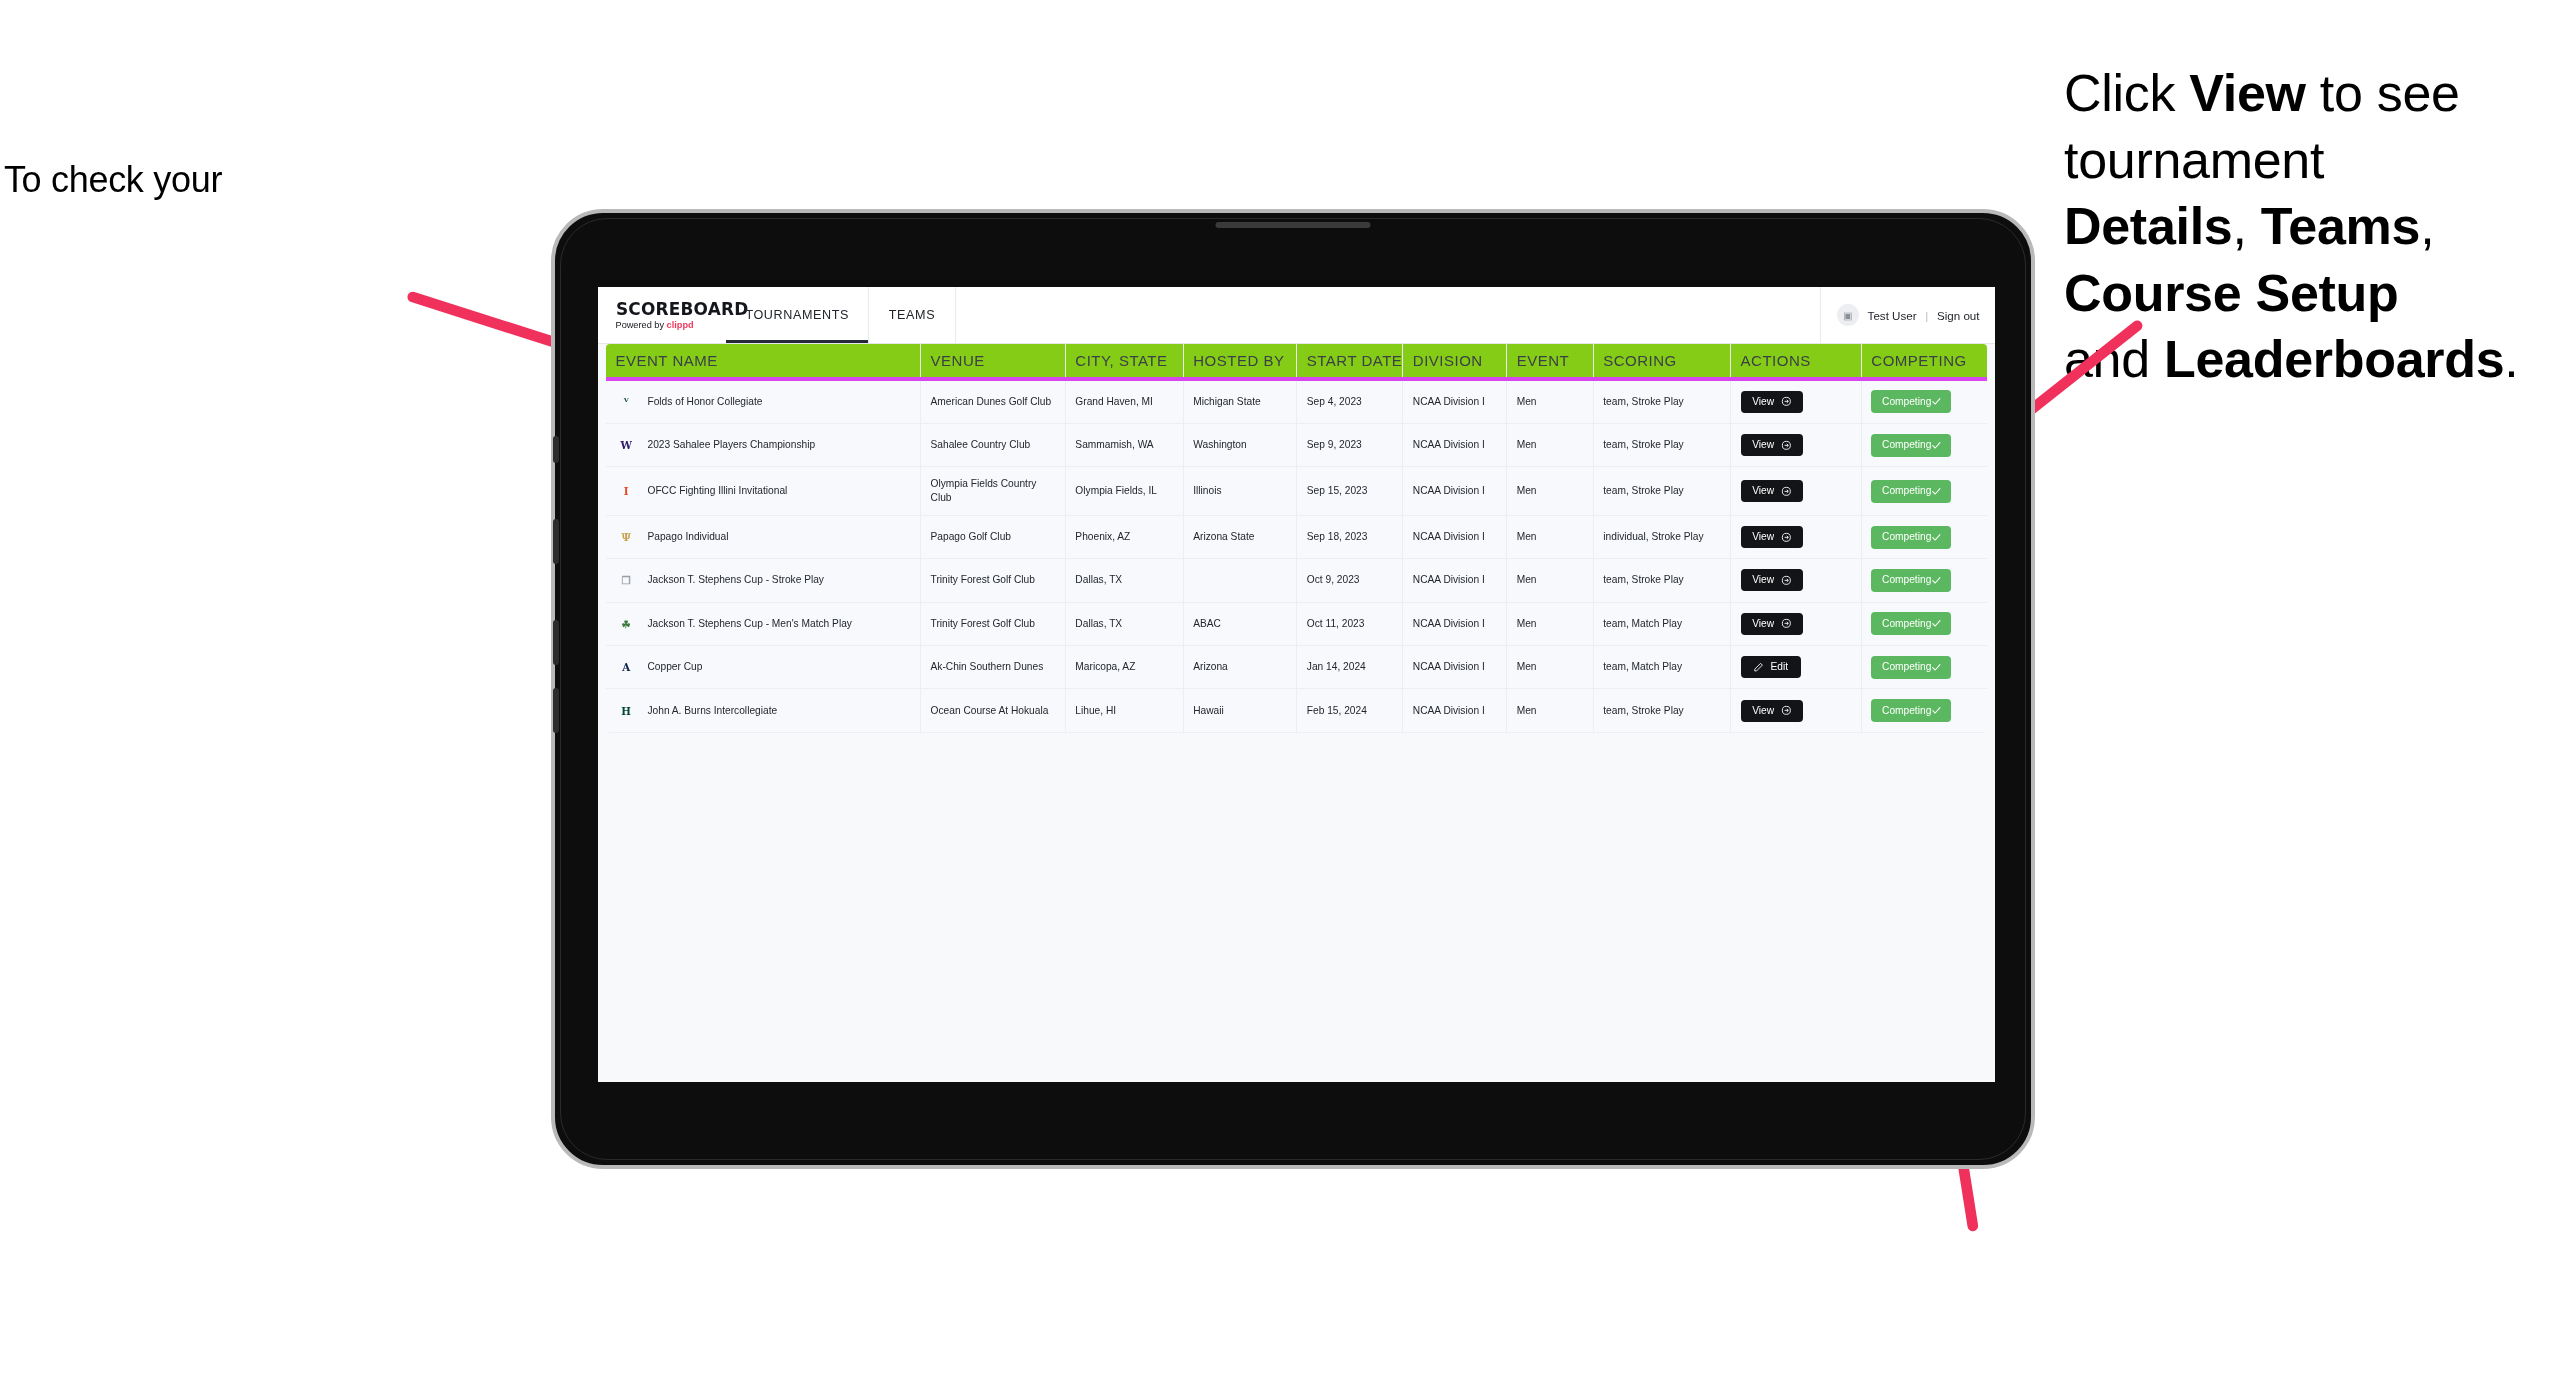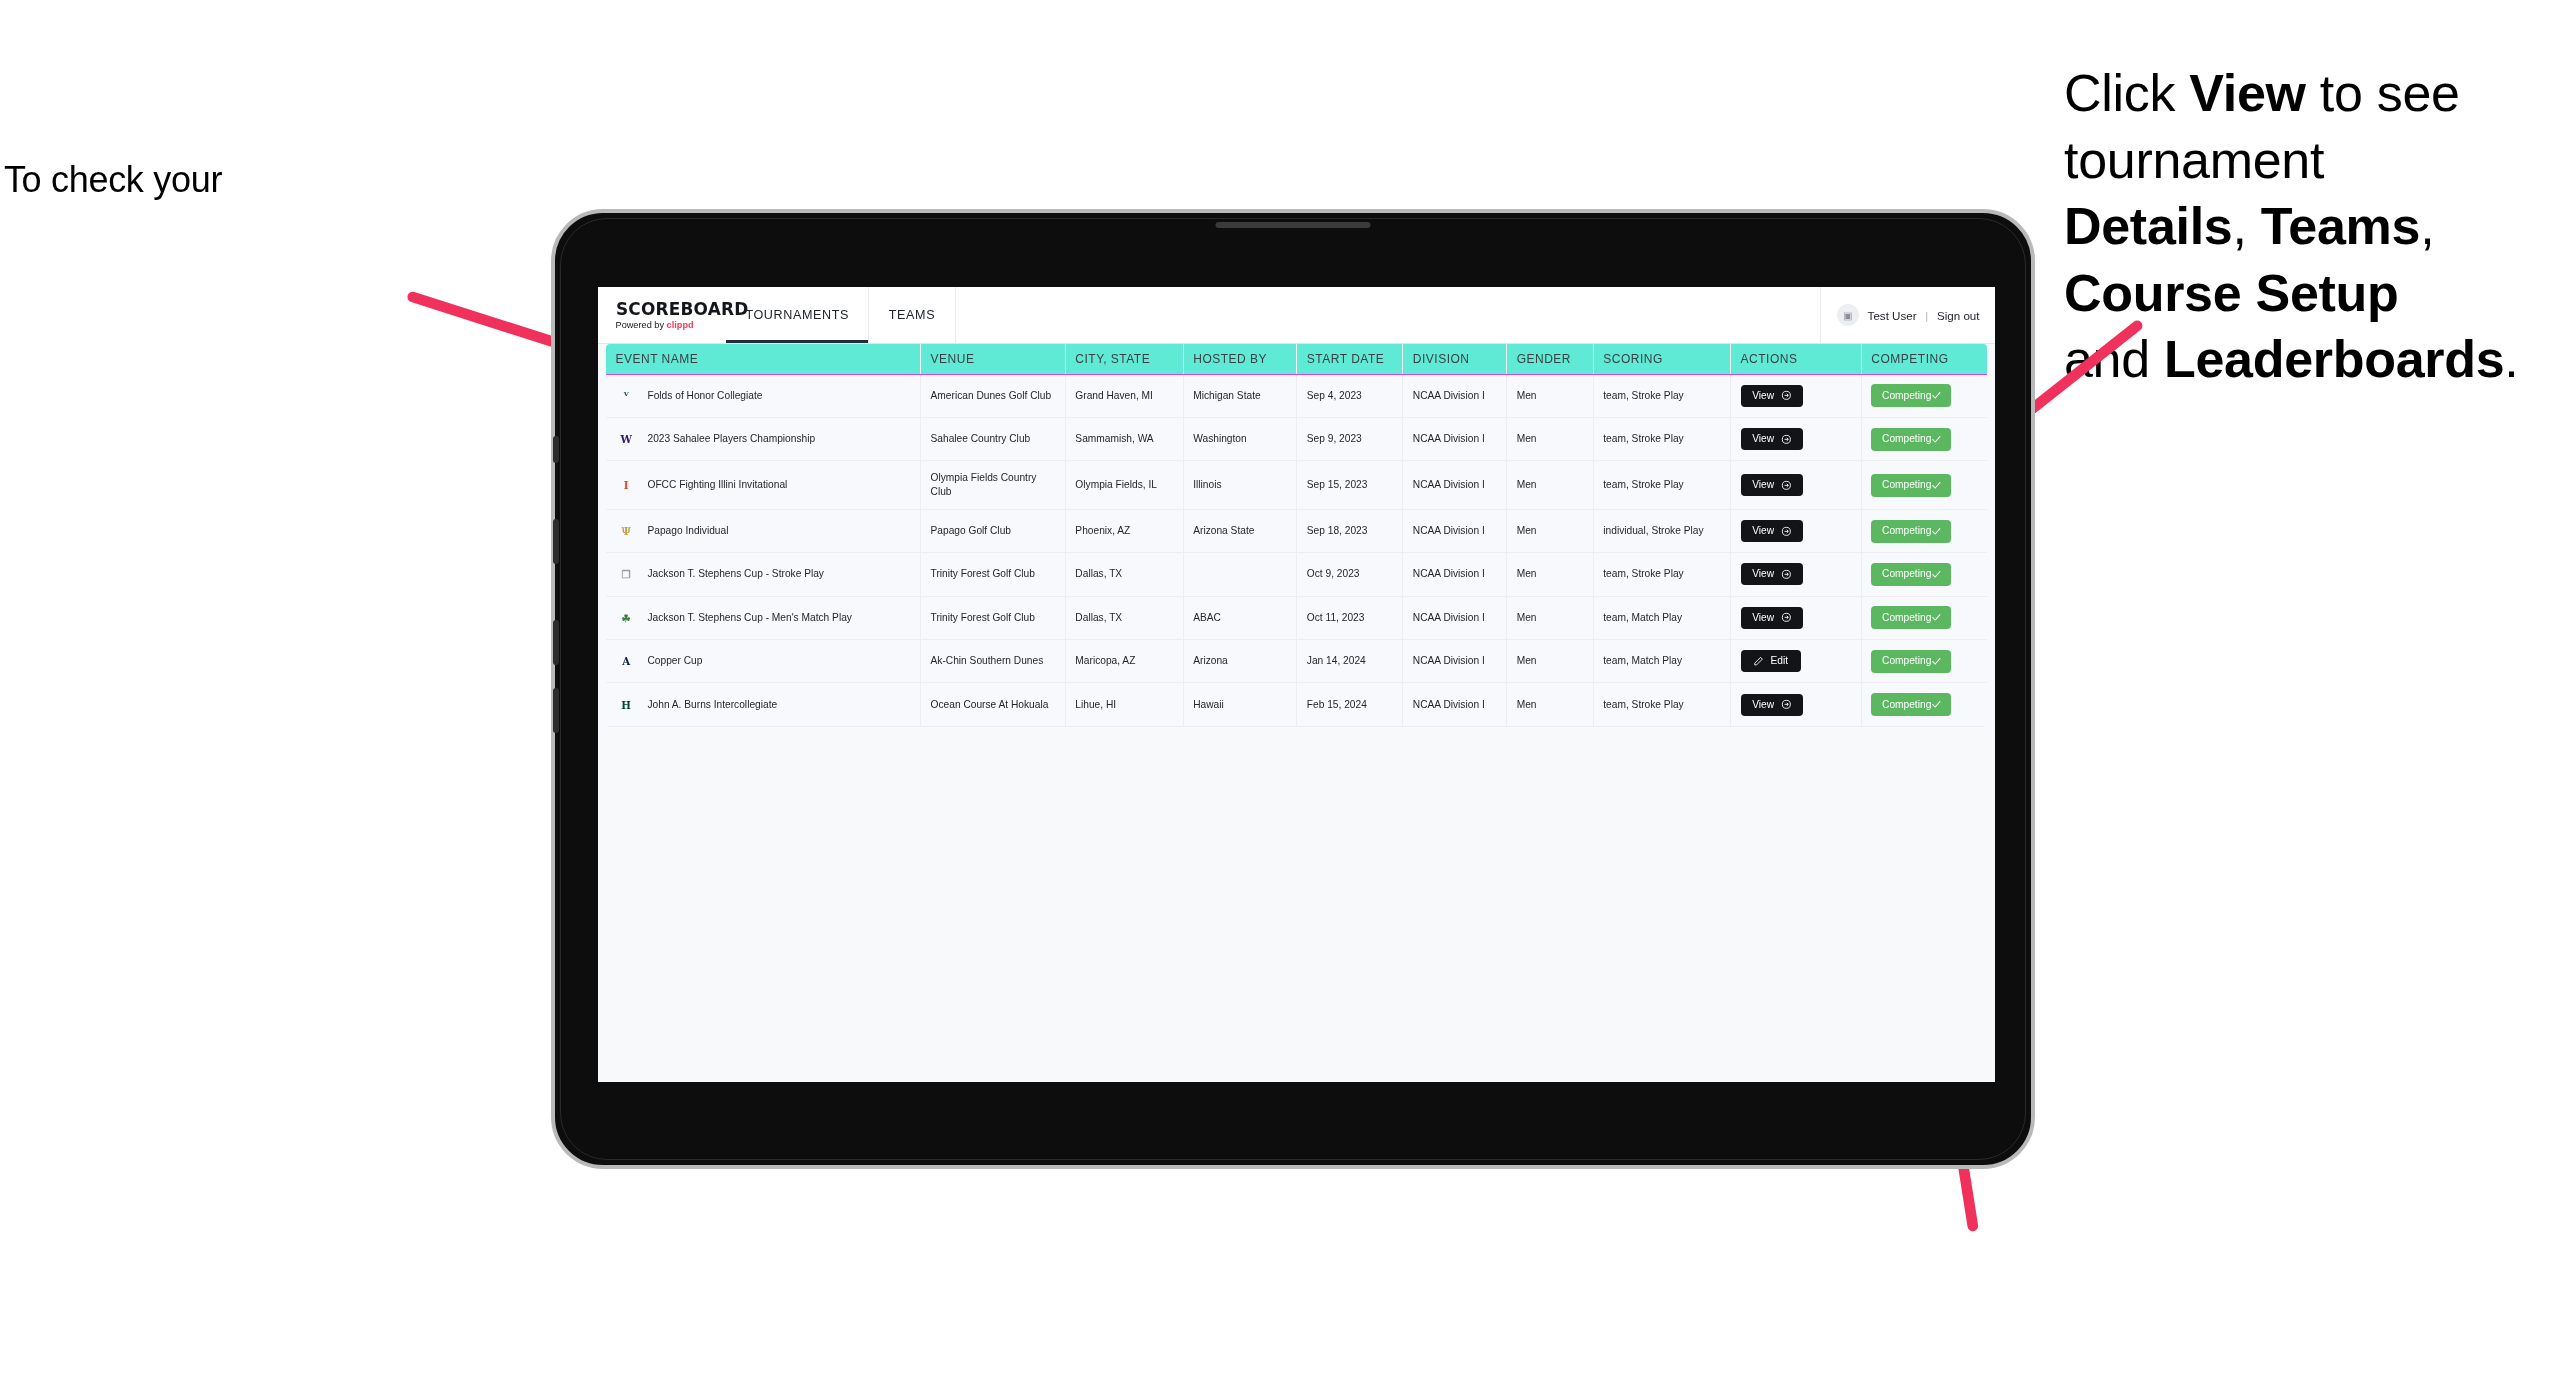--- a/index.html
+++ b/index.html
@@ -240,28 +240,28 @@
     background: #ffffff;
     border-radius: 3.9px;
     overflow: hidden;
   }
   table {
     width: 100%;
     border-collapse: collapse;
     table-layout: fixed;
   }
   thead th {
-    background: #5eead4;
-    font-size: 12px;
+    background: #84cc16;
+    font-size: 15px;
     font-weight: 400;
     letter-spacing: 0.5px;
     color: #3b3f47;
     text-align: left;
     padding: 7.8px 9.7px;
-    border-bottom: 1px solid #d946ef;
+    border-bottom: 4px solid #d946ef;
     border-right: 1px solid #eceef1;
     white-space: nowrap;
   }
   thead th:last-child { border-right: none; }
   tbody td {
     font-size: 10.2px;
     color: #23262d;
     padding: 9.7px;
     border-bottom: 1px solid #eceef1;
     border-right: 1px solid #eceef1;
@@ -388,21 +388,21 @@
       <div id="table-wrap">
         <table>
           <thead>
             <tr>
               <th class="c-event">EVENT NAME</th>
               <th class="c-venue">VENUE</th>
               <th class="c-city">CITY, STATE</th>
               <th class="c-host">HOSTED BY</th>
               <th class="c-date">START DATE</th>
               <th class="c-div">DIVISION</th>
-              <th class="c-gender">GENDER</th>
+              <th class="c-gender">EVENT</th>
               <th class="c-scoring">SCORING</th>
               <th class="c-actions">ACTIONS</th>
               <th class="c-compete">COMPETING</th>
             </tr>
           </thead>
           <tbody id="table-body">
               <tr>
                 <td class="c-event">
                   <div class="event-cell">
                     <span class="logo" style="color:#18453b">ⱽ</span>

